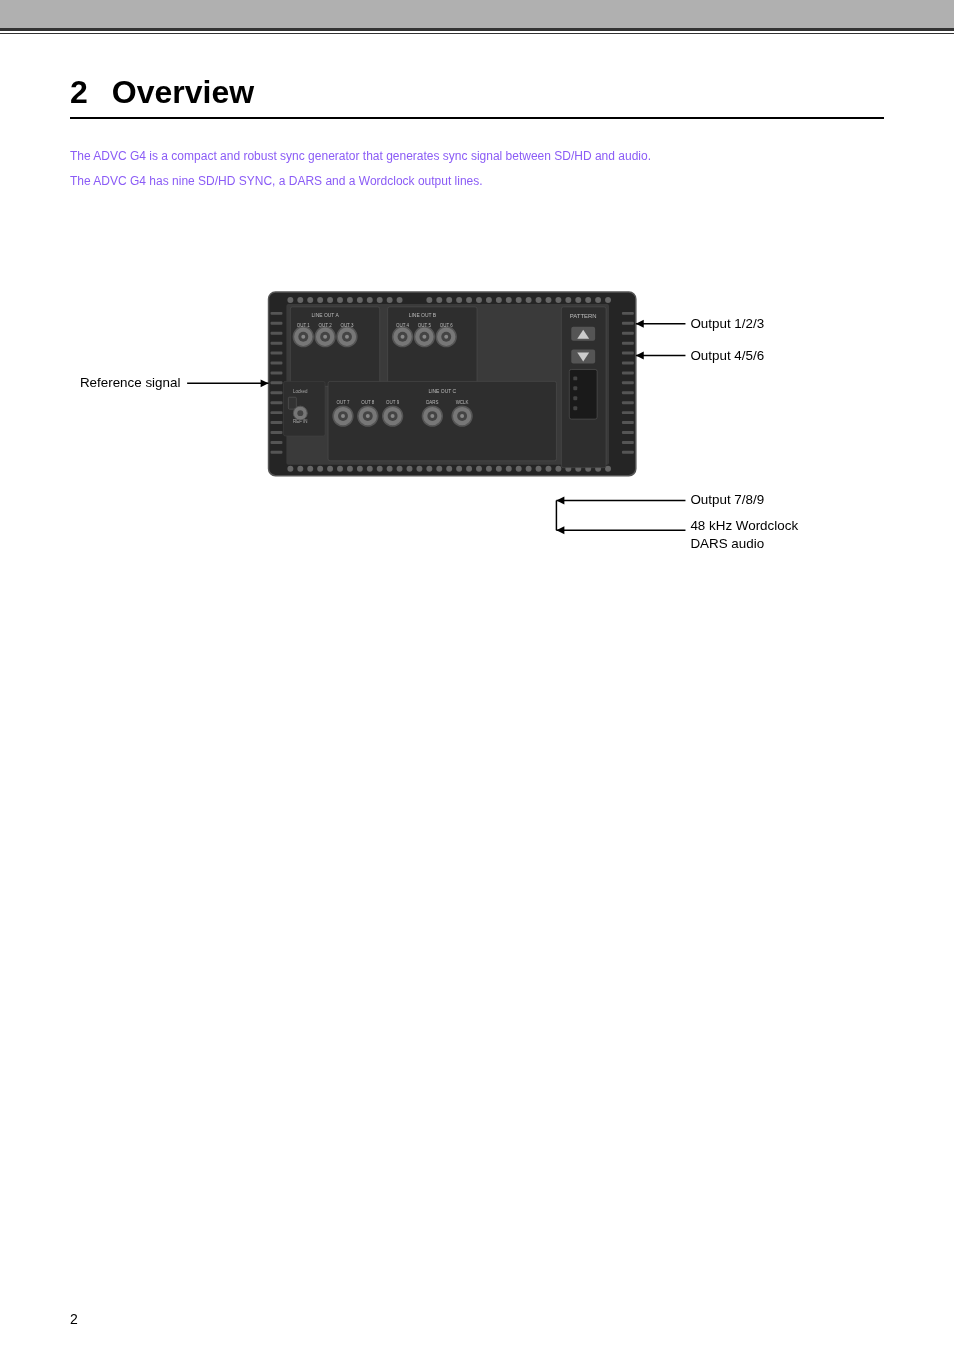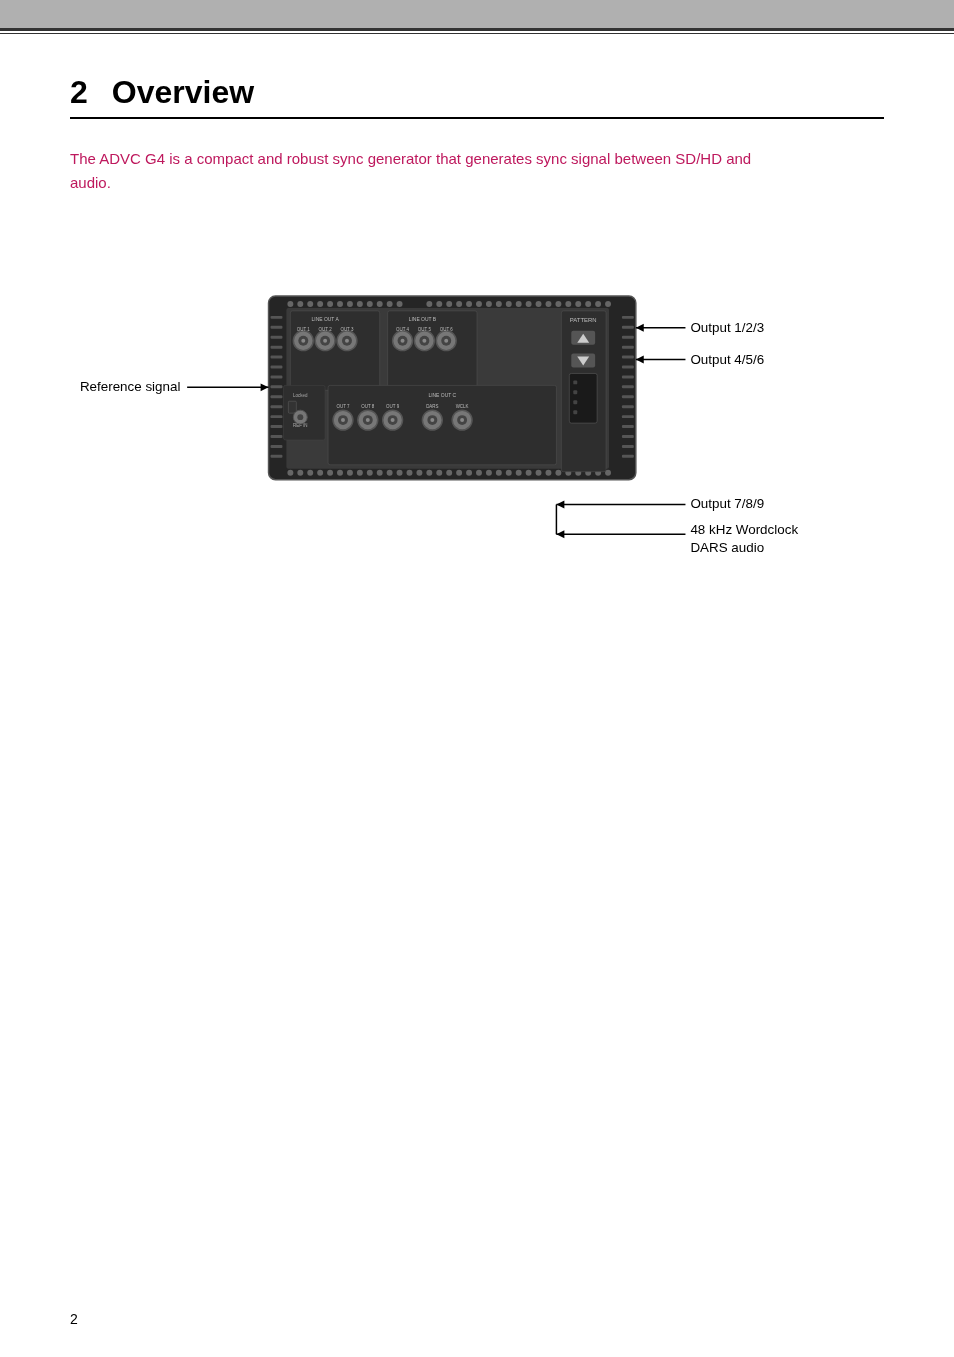--- a/index.html
+++ b/index.html
@@ -37,23 +37,23 @@
       color: #000;
     }
 
     .chapter-title {
       font-size: 32px;
       font-weight: bold;
       color: #000;
     }
 
     .intro-text {
-      font-size: 15px;
+      font-size: 12px;
       line-height: 1.6;
-      color: #be185d;
+      color: #8b5cf6;
       margin-bottom: 6px;
       max-width: 720px;
     }
 
     .diagram-section {
       margin-top: 50px;
       position: relative;
       width: 100%;
       height: 380px;
       text-decoration: underline;
@@ -77,20 +77,21 @@
 <div style="border-top: 1.5px solid #333; margin-top: 2px;"></div>
 
 <div class="page-content">
 
   <div class="chapter-heading">
     <span class="chapter-number">2</span>
     <span class="chapter-title">Overview</span>
   </div>
 
   <p class="intro-text">The ADVC G4 is a compact and robust sync generator that generates sync signal between SD/HD and audio.</p>
+  <p class="intro-text">The ADVC G4 has nine SD/HD SYNC, a DARS and a Wordclock output lines.</p>
 
   <div class="diagram-section">
     <svg class="diagram-svg" viewBox="0 0 820 380" xmlns="http://www.w3.org/2000/svg">
 
       <rect x="200" y="50" width="370" height="185" rx="7" ry="7" fill="#252525" stroke="#555" stroke-width="1.5"></rect>
 
       <g fill="#555">
         <rect x="202" y="70" width="12" height="3" rx="1"></rect>
         <rect x="202" y="80" width="12" height="3" rx="1"></rect>
         <rect x="202" y="90" width="12" height="3" rx="1"></rect>

